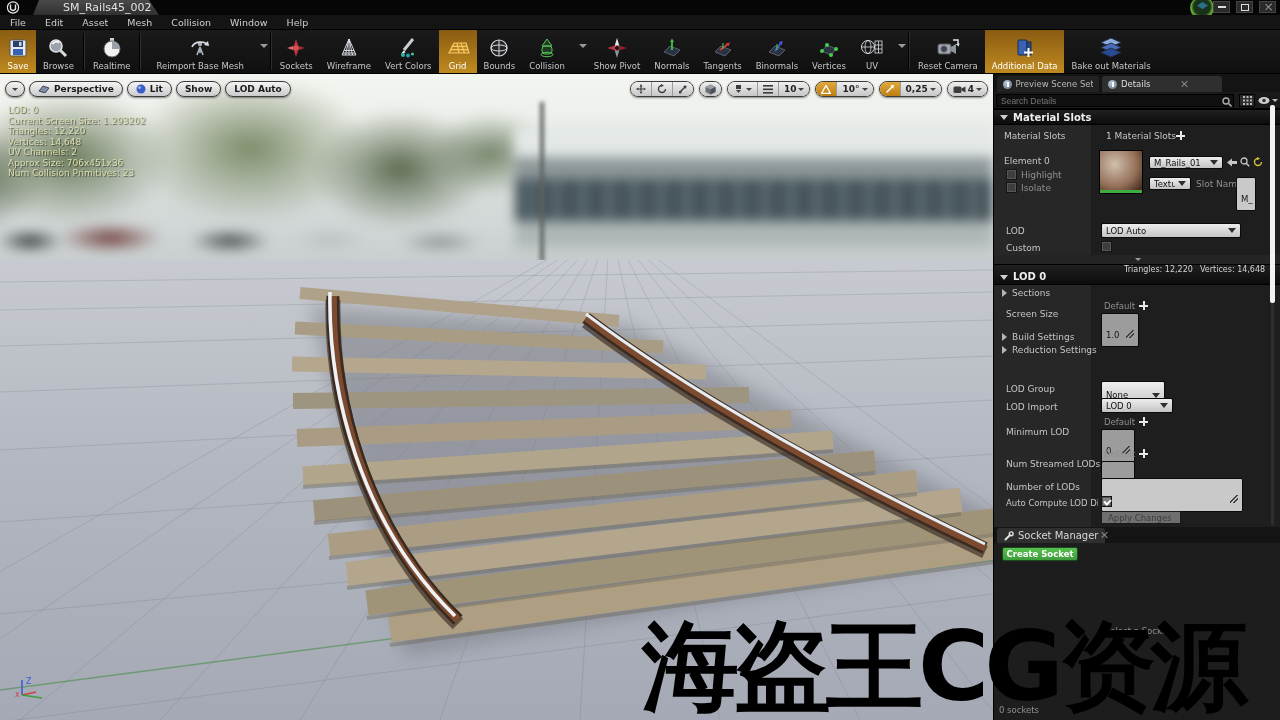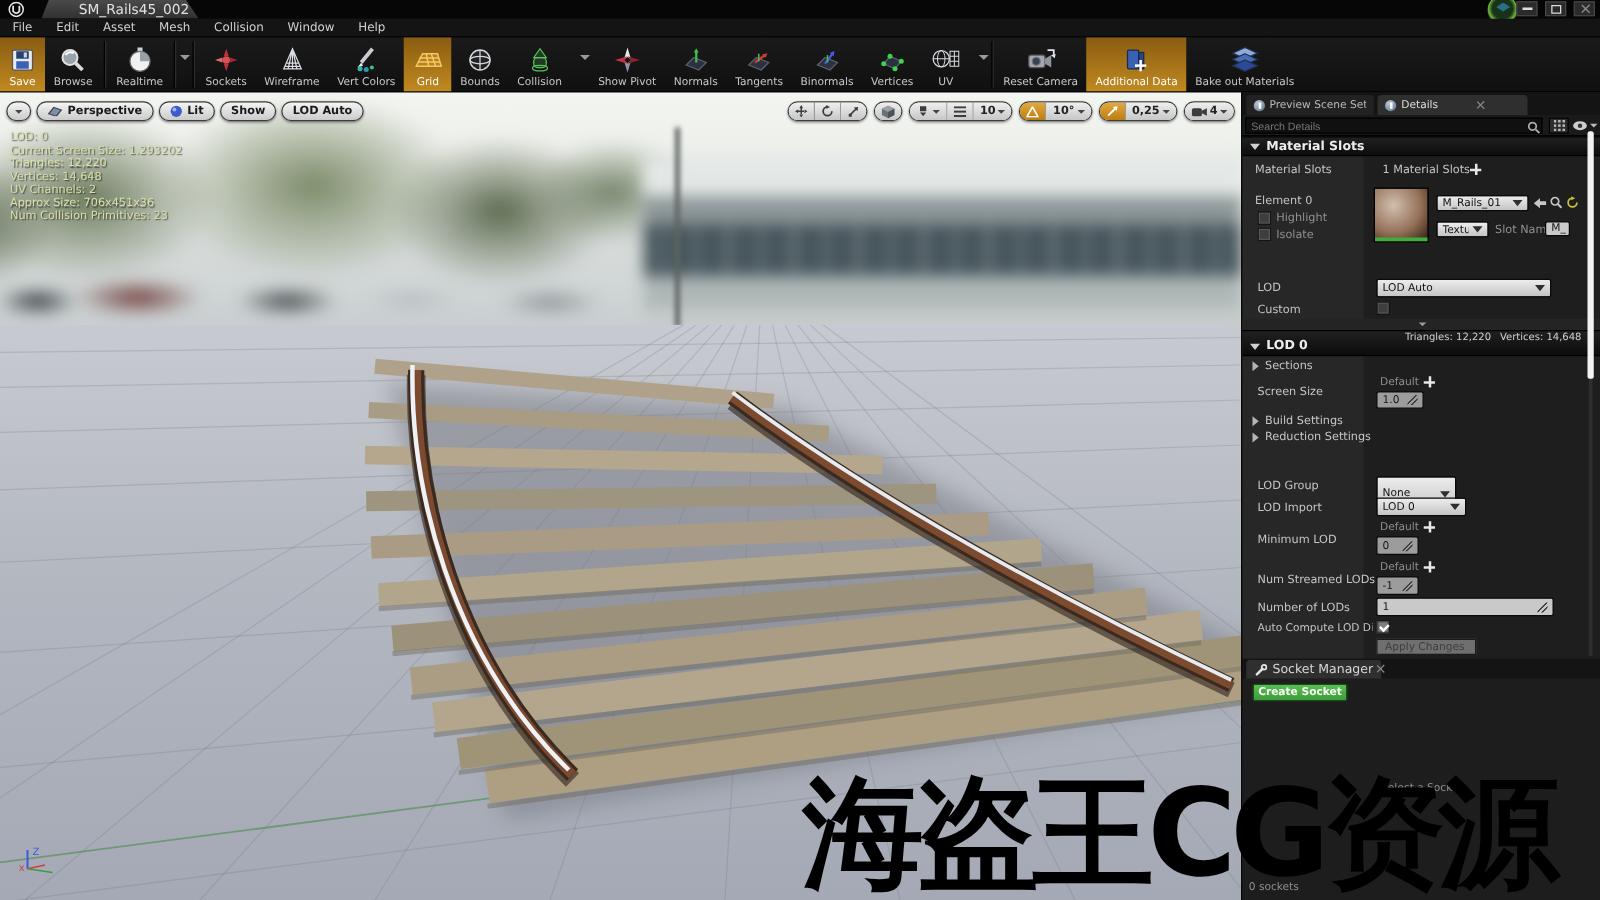--- a/index.html
+++ b/index.html
@@ -63,21 +63,21 @@
   .col-value{position:absolute;left:97px;top:35px;width:190px;height:418px;background:#1e1e1e}
 
   .hdr{position:absolute;left:0;width:287px;height:16px;background:linear-gradient(#202020,#0c0c0c);border-top:1px solid #000;border-bottom:1px solid #000;color:#ededed;font-size:10px;font-weight:bold;display:flex;align-items:center;gap:5px;padding-left:6px}
   .tri-d{width:0;height:0;border-left:4px solid transparent;border-right:4px solid transparent;border-top:5px solid #cfcfcf}
   .tri-r{width:0;height:0;border-top:4px solid transparent;border-bottom:4px solid transparent;border-left:5px solid #b5b5b5}
   .lbl{position:absolute;color:#c5c5c5;font-size:9px;white-space:nowrap}
   .dim{color:#8f8f8f}
   .dd{position:absolute;background:linear-gradient(#ededed,#c4c4c4);border:1px solid #0a0a0a;border-radius:2px;color:#111;font-size:8.5px;display:flex;align-items:center;padding:0 4px;gap:3px}
   .dd .val{flex:1;white-space:nowrap;overflow:hidden}
   .caret{width:0;height:0;border-left:4px solid transparent;border-right:4px solid transparent;border-top:5px solid #2e2e2e}
-  .spin{position:absolute;background:#9c9c9c;border:1px solid #0a0a0a;border-radius:2px;color:#161616;font-size:8.5px;display:flex;align-items:center;padding:4px 4px}
+  .spin{position:absolute;background:#9c9c9c;border:1px solid #0a0a0a;border-radius:2px;color:#161616;font-size:8.5px;display:flex;padding:16px 4px}
   .spin::after{content:"";margin-left:auto;width:8px;height:8px;background:linear-gradient(135deg,transparent 42%,#3f3f3f 42% 52%,transparent 52%,transparent 66%,#3f3f3f 66% 76%,transparent 76%)}
   .spin.light{background:#c9c9c9}
   .chk{position:absolute;width:11px;height:11px;background:#3e3e3e;border:1px solid #141414;box-shadow:inset 0 0 0 1px #575757}
   .chk.checked{background:#7e7e7e}
   .chk.checked::after{content:"";position:absolute;left:2px;top:2px;width:5px;height:3px;border-left:2px solid #fff;border-bottom:2px solid #fff;transform:rotate(-45deg)}
   .plus{position:relative;width:9px;height:9px;display:inline-block}
   .plus::before{content:"";position:absolute;left:3.5px;top:0;width:2px;height:9px;background:#e8e8e8}
   .plus::after{content:"";position:absolute;left:0;top:3.5px;width:9px;height:2px;background:#e8e8e8}
   .thumb{position:absolute;left:105px;top:76px;width:44px;height:44px;border:1px solid #000;background:radial-gradient(circle at 35% 32%,#cfc0ae,#96715a 55%,#503827 85%,#2e2018)}
   .thumb::after{content:"";position:absolute;left:0;bottom:0;width:100%;height:3px;background:#3fae3f}
@@ -153,20 +153,29 @@
     <div class="tsep"></div>
     <div class="tbtn">
       <svg class="icon" width="22" height="22" viewBox="0 0 22 22">
           <rect x="9" y="1" width="4" height="3" fill="#cfcfcf"></rect>
           <circle cx="11" cy="12" r="8" fill="#f1f1f1" stroke="#6a6a6a"></circle>
           <path d="M11 12 L11 4.2 A7.8 7.8 0 0 1 18.8 12 Z" fill="#9aa0a8"></path>
         </svg>
       <span class="tlabel">Realtime</span>
     </div>
     <div class="tsep"></div>
+    <div class="tbtn" style="padding:3px 14px 2px">
+      <svg class="icon" width="26" height="22" viewBox="0 0 26 22">
+          <circle cx="13" cy="7" r="2.2" fill="#aab2bc"></circle>
+          <path d="M13 10 L10 18 M13 10 L16 18 M13 10 L13 16" stroke="#aab2bc" stroke-width="1.6"></path>
+          <path d="M5 10 A9 7 0 0 1 21 8" fill="none" stroke="#d7dbe0" stroke-width="1.6"></path>
+          <path d="M21 4 L22 9 L17 8 Z" fill="#d7dbe0"></path>
+        </svg>
+      <span class="tlabel">Reimport Base Mesh</span>
+    </div>
     <div class="tcaret"></div>
     <div class="tsep"></div>
     <div class="tbtn">
       <svg class="icon" width="22" height="22" viewBox="0 0 22 22">
           <circle cx="11" cy="11" r="3" fill="#d85050"></circle>
           <path d="M11 2 L13 8 L9 8 Z" fill="#c03040"></path>
           <path d="M11 20 L13 14 L9 14 Z" fill="#c03040"></path>
           <path d="M2 11 L8 9 L8 13 Z" fill="#e06a6a"></path>
           <path d="M20 11 L14 9 L14 13 Z" fill="#a02838"></path>
         </svg>

